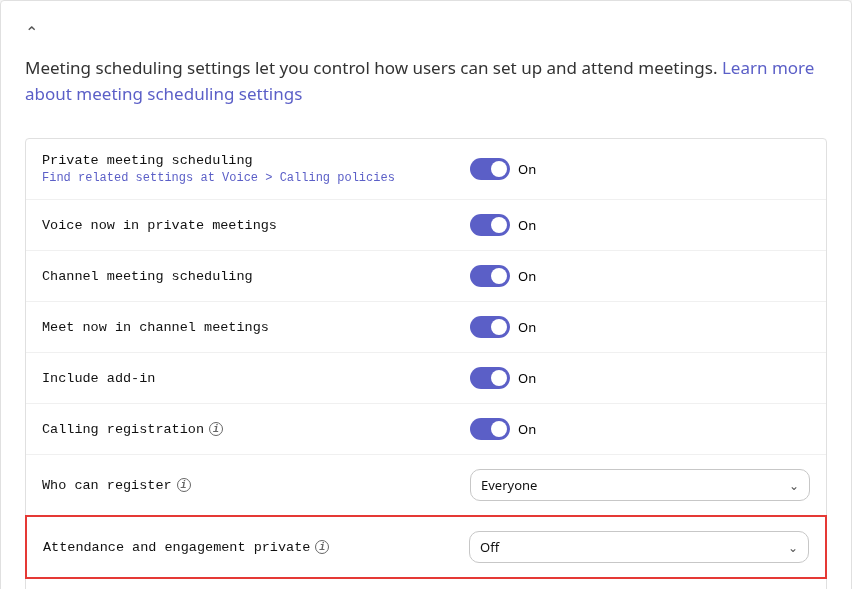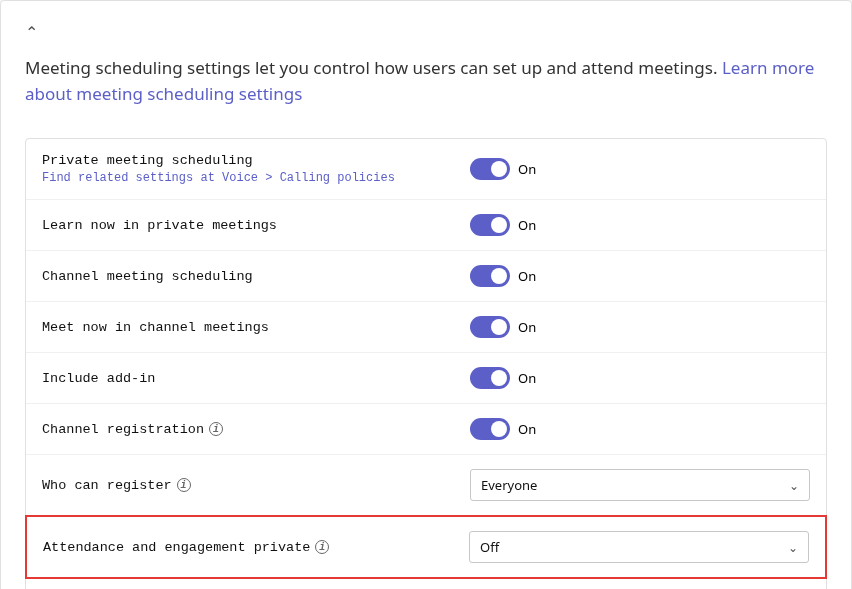--- a/index.html
+++ b/index.html
@@ -143,21 +143,21 @@
     .toggle-label {
       font-size: 13px;
       color: #000000;
     }
     
     .dropdown-control {
       display: flex;
       align-items: center;
       justify-content: center;
       border: 1px solid #c7c7c7;
-      border-radius: 3px;
+      border-radius: 10px;
       padding: 6px 10px;
       min-width: 340px;
       font-size: 13px;
       color: #111;
       cursor: pointer;
       background: #fff;
     }
     .dropdown-arrow {
       font-size: 12px;
       color: #555;
@@ -190,21 +190,21 @@
         <div class="setting-control">
           <label class="toggle-switch"><input type="checkbox" checked="" style=""><div class="toggle-track">
               <div class="toggle-thumb"></div>
             </div></label>
           <span class="toggle-label">On</span>
         </div>
       </div>
       <div class="setting-row">
         <div class="setting-label">
           <div class="setting-label-main">
-            <span>Learn now in private meetings</span>
+            <span>Voice now in private meetings</span>
           </div>
         </div>
         <div class="setting-control">
           <label class="toggle-switch"><input type="checkbox" checked="" style=""><div class="toggle-track">
               <div class="toggle-thumb"></div>
             </div></label>
           <span class="toggle-label">On</span>
         </div>
       </div>
       <div class="setting-row">
@@ -242,21 +242,21 @@
         <div class="setting-control">
           <label class="toggle-switch"><input type="checkbox" checked="" style=""><div class="toggle-track">
               <div class="toggle-thumb"></div>
             </div></label>
           <span class="toggle-label">On</span>
         </div>
       </div>
       <div class="setting-row">
         <div class="setting-label">
           <div class="setting-label-main">
-            <span>Channel registration</span>
+            <span>Calling registration</span>
             <span class="info-icon">i</span>
           </div>
         </div>
         <div class="setting-control">
           <label class="toggle-switch"><input type="checkbox" checked="" style=""><div class="toggle-track">
               <div class="toggle-thumb"></div>
             </div></label>
           <span class="toggle-label">On</span>
         </div>
       </div>

